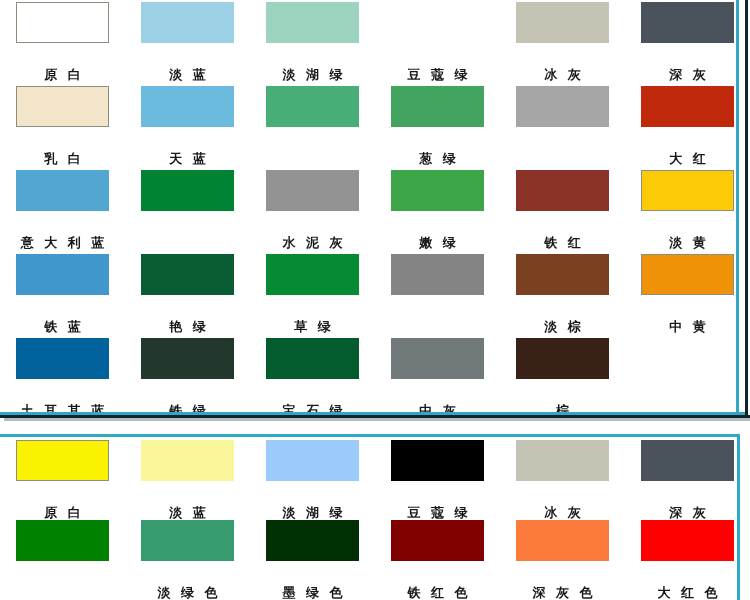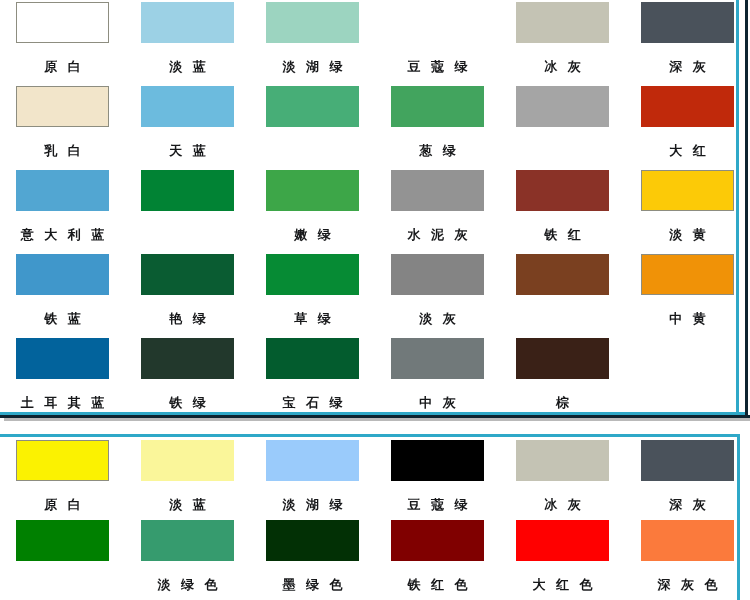--- a/index.html
+++ b/index.html
@@ -80,21 +80,21 @@
 
   .label {
     display: block;
     text-align: center;
     font-size: 13px;
     font-weight: bold;
     color: #17181a;
     letter-spacing: 3px;
     text-indent: 3px;
     line-height: 16px;
-    margin-top: 16px;
+    margin-top: 24px;
     white-space: nowrap;
     font-family: "DejaVu Sans", "Liberation Sans", sans-serif;
   }
 
   
   .grid-a {
     top: 2px;
     left: 0px;
     width: 750px;
     grid-template-rows: repeat(5, 84px);
@@ -162,28 +162,28 @@
           <span class="label">大 红</span>
         </div>
         <div class="cell">
           <div class="swatch" style="background: rgb(82, 166, 210);"></div>
           <span class="label">意 大 利 蓝</span>
         </div>
         <div class="cell">
           <div class="swatch" style="background: rgb(1, 131, 52);"></div>
         </div>
         <div class="cell">
+          <div class="swatch" style="background: rgb(147, 147, 147);"></div>
+          <span class="label">水 泥 灰</span>
+        </div>
+        <div class="cell">
           <div class="swatch" style="background: rgb(61, 166, 72);"></div>
           <span class="label">嫩 绿</span>
         </div>
         <div class="cell">
-          <div class="swatch" style="background: rgb(147, 147, 147);"></div>
-          <span class="label">水 泥 灰</span>
-        </div>
-        <div class="cell">
           <div class="swatch" style="background: rgb(138, 50, 39);"></div>
           <span class="label">铁 红</span>
         </div>
         <div class="cell">
           <div class="swatch bordered" style="background: rgb(252, 202, 7);"></div>
           <span class="label">淡 黄</span>
         </div>
         <div class="cell">
           <div class="swatch" style="background: rgb(64, 151, 203);"></div>
           <span class="label">铁 蓝</span>
@@ -191,24 +191,24 @@
         <div class="cell">
           <div class="swatch" style="background: rgb(10, 92, 50);"></div>
           <span class="label">艳 绿</span>
         </div>
         <div class="cell">
           <div class="swatch" style="background: rgb(6, 139, 52);"></div>
           <span class="label">草 绿</span>
         </div>
         <div class="cell">
           <div class="swatch" style="background: rgb(132, 132, 132);"></div>
-          <span class="label">淡 灰</span>
         </div>
         <div class="cell">
           <div class="swatch" style="background: rgb(122, 64, 32);"></div>
+          <span class="label">淡 棕</span>
         </div>
         <div class="cell">
           <div class="swatch bordered" style="background: rgb(240, 146, 7);"></div>
           <span class="label">中 黄</span>
         </div>
         <div class="cell">
           <div class="swatch" style="background: rgb(2, 99, 156);"></div>
           <span class="label">土 耳 其 蓝</span>
         </div>
         <div class="cell">
@@ -272,26 +272,26 @@
         </div>
         <div class="cell">
           <div class="swatch" style="background: rgb(2, 48, 5);"></div>
           <span class="label">墨 绿 色</span>
         </div>
         <div class="cell">
           <div class="swatch" style="background: rgb(128, 0, 0);"></div>
           <span class="label">铁 红 色</span>
         </div>
         <div class="cell">
+          <div class="swatch" style="background: rgb(251, 122, 60);"></div>
+          <span class="label">深 灰 色</span>
+        </div>
+        <div class="cell">
           <div class="swatch" style="background: rgb(255, 0, 0);"></div>
           <span class="label">大 红 色</span>
         </div>
-        <div class="cell">
-          <div class="swatch" style="background: rgb(251, 122, 60);"></div>
-          <span class="label">深 灰 色</span>
-        </div>
       </div>
   </div>
 
   <div class="rule-cyan" style="left:0;top:434px;width:740px;height:3px;"></div>
   <div class="rule-cyan" style="left:737px;top:434px;width:3px;height:166px;"></div>
 
 </div>
 
 </body></html>

